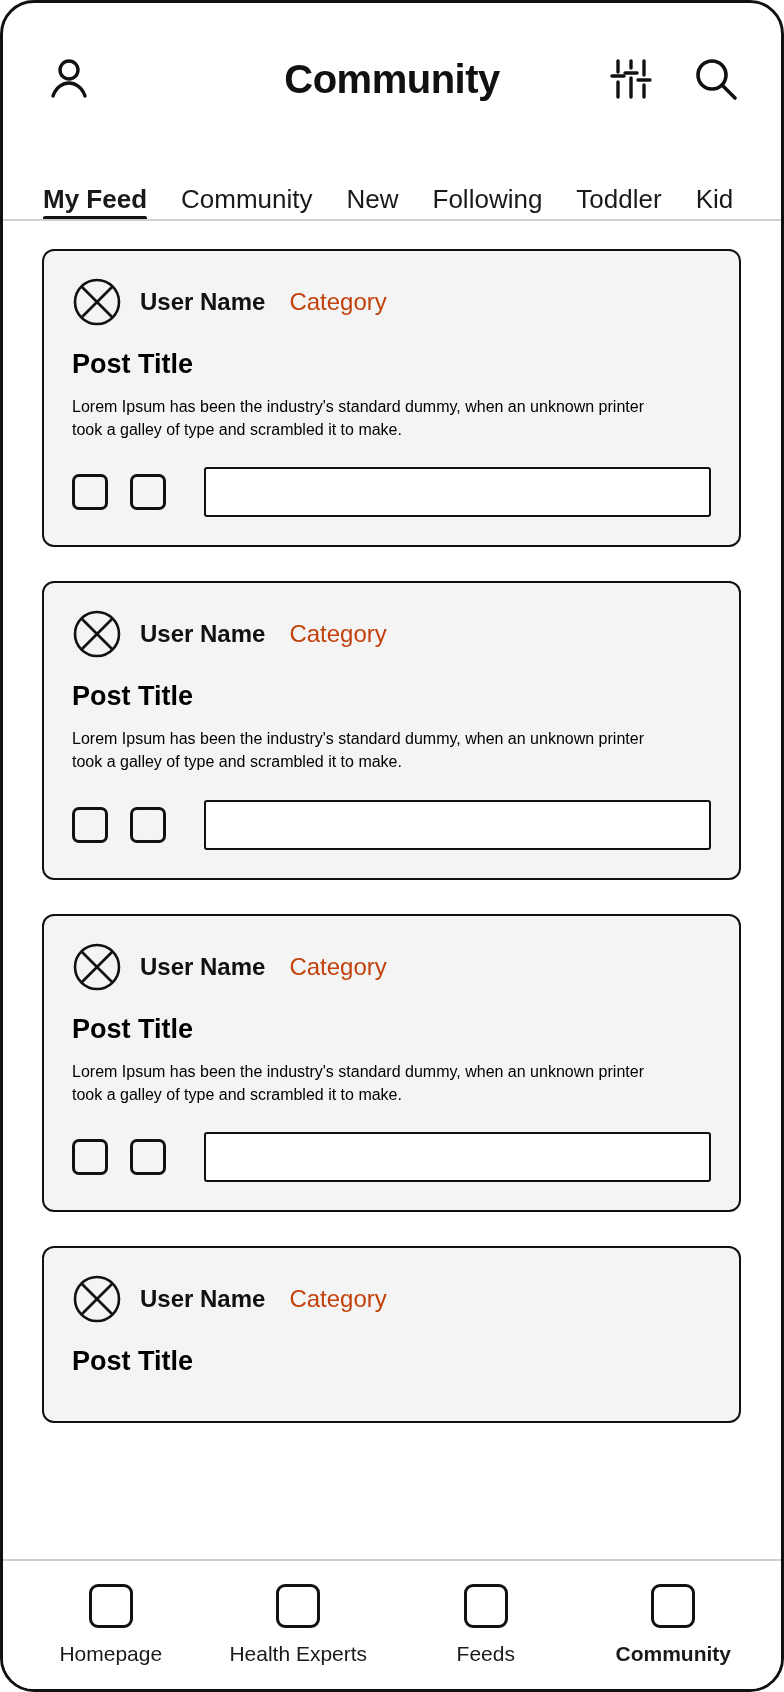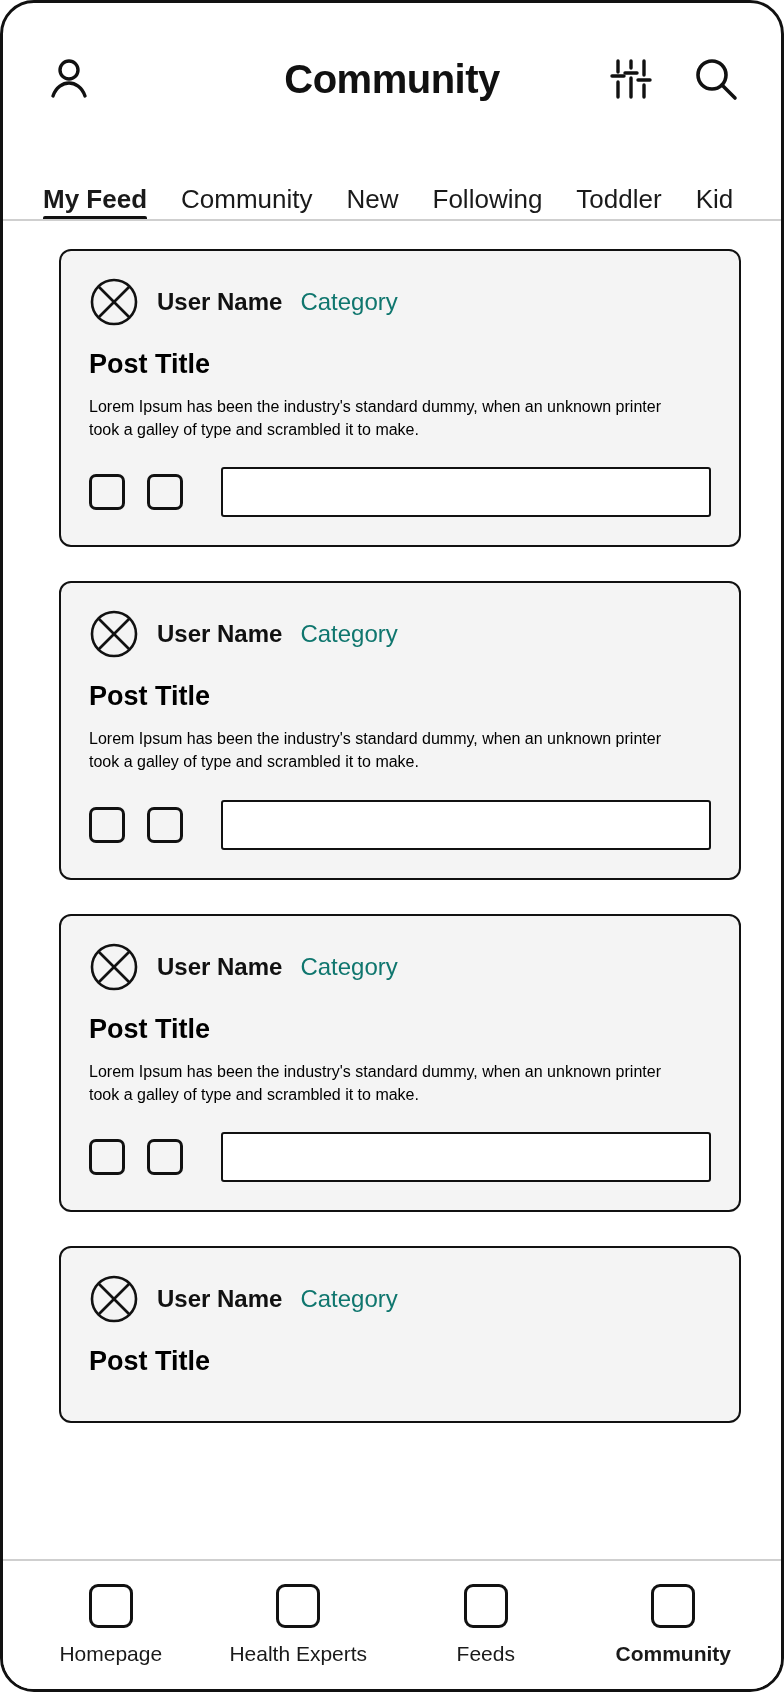--- a/index.html
+++ b/index.html
@@ -78,21 +78,21 @@
     position: absolute;
     left: 0; right: 0;
     bottom: -2px;
     height: 5px;
     background: #111111;
     border-radius: 2px;
   }
 
   
   .feed {
-    padding: 28px 40px 0 56px;
+    padding: 28px 40px 0 39px;
     height: 1330px;
     overflow: hidden;
   }
   .card {
     background: #f4f4f4;
     border: 2px solid #111111;
     border-radius: 12px;
     padding: 26px 28px 28px 28px;
     margin-bottom: 34px;
   }
@@ -107,22 +107,22 @@
     height: 50px;
     flex: 0 0 auto;
   }
   .user-name {
     font-size: 24px;
     font-weight: 700;
     color: #111111;
   }
   .category {
     font-size: 24px;
-    color: #0f766e;
-    margin-left: 0;
+    color: #c2410c;
+    margin-left: 6px;
   }
   .post-title {
     font-size: 27px;
     font-weight: 700;
     color: #000000;
     margin-bottom: 16px;
   }
   .post-body {
     font-size: 16px;
     line-height: 1.42;

